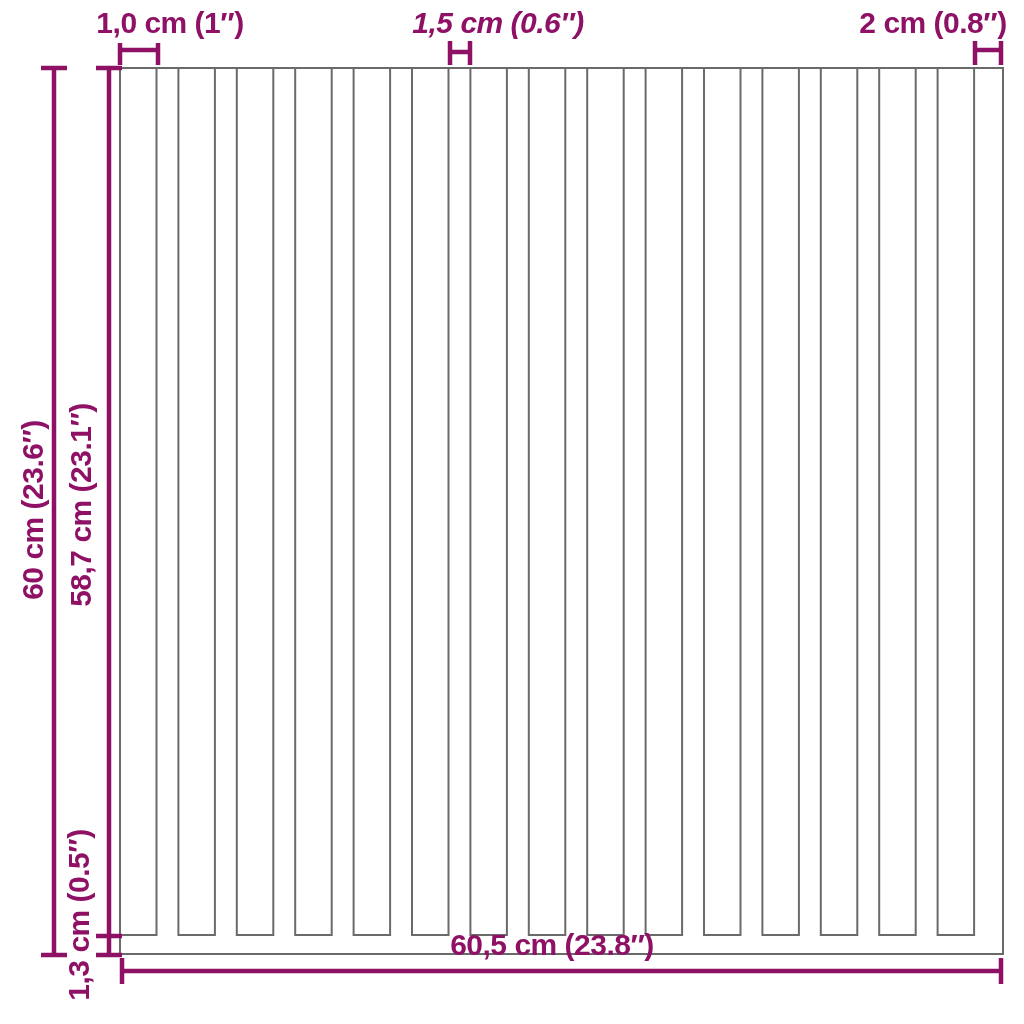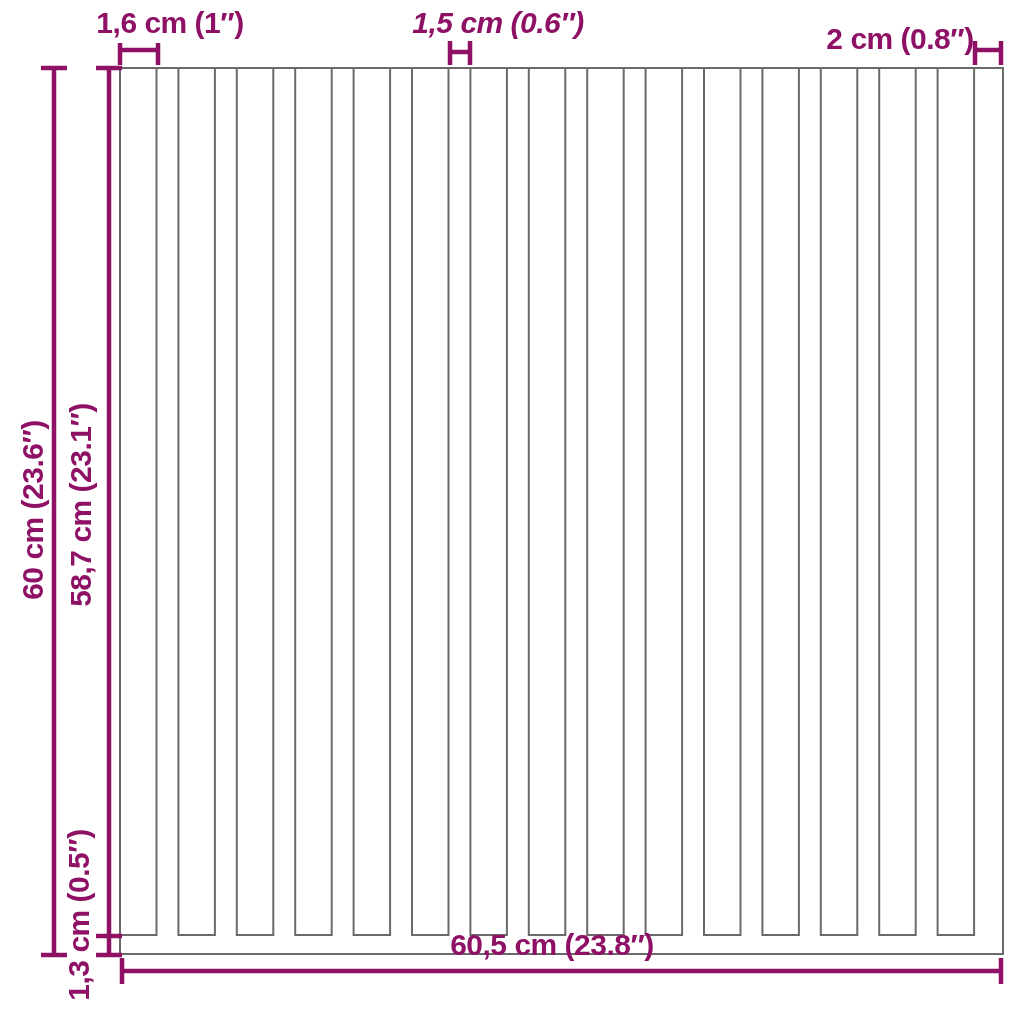--- a/index.html
+++ b/index.html
@@ -60,25 +60,25 @@
       <path d="M975 41 V65 M1001 41 V65 M973 50 H1003"></path>
 
       <path d="M54 68 V955 M41 68 H67 M41 955 H67"></path>
 
       <path d="M109 68 V955 M96 68 H122 M96 936 H122 M96 955 H122"></path>
 
       <path d="M122 971 H1001 M122 958 V984 M1001 958 V984"></path>
     </g>
   </svg>
 
-  <div class="dim-label h-label" style="left:170px; top:8px;">1,6 cm (1″)</div>
+  <div class="dim-label h-label" style="left:170px; top:8px;">1,0 cm (1″)</div>
 
   <div class="dim-label h-label" style="left:498px; top:8px;font-style:italic;">1,5 cm (0.6″)</div>
 
-  <div class="dim-label h-label" style="left:900px; top:8px;margin-top:16px;">2 cm (0.8″)</div>
+  <div class="dim-label h-label" style="left:933px; top:8px;">2 cm (0.8″)</div>
 
   <div class="dim-label v-label" style="left:33px; top:510px;">60 cm (23.6″)</div>
 
   <div class="dim-label v-label" style="left:81px; top:505px;">58,7 cm (23.1″)</div>
 
   <div class="dim-label v-label" style="left:79px; top:915px;">1,3 cm (0.5″)</div>
 
   <div class="dim-label h-label" style="left:552px; top:930px;">60,5 cm (23.8″)</div>
 
 </div>

